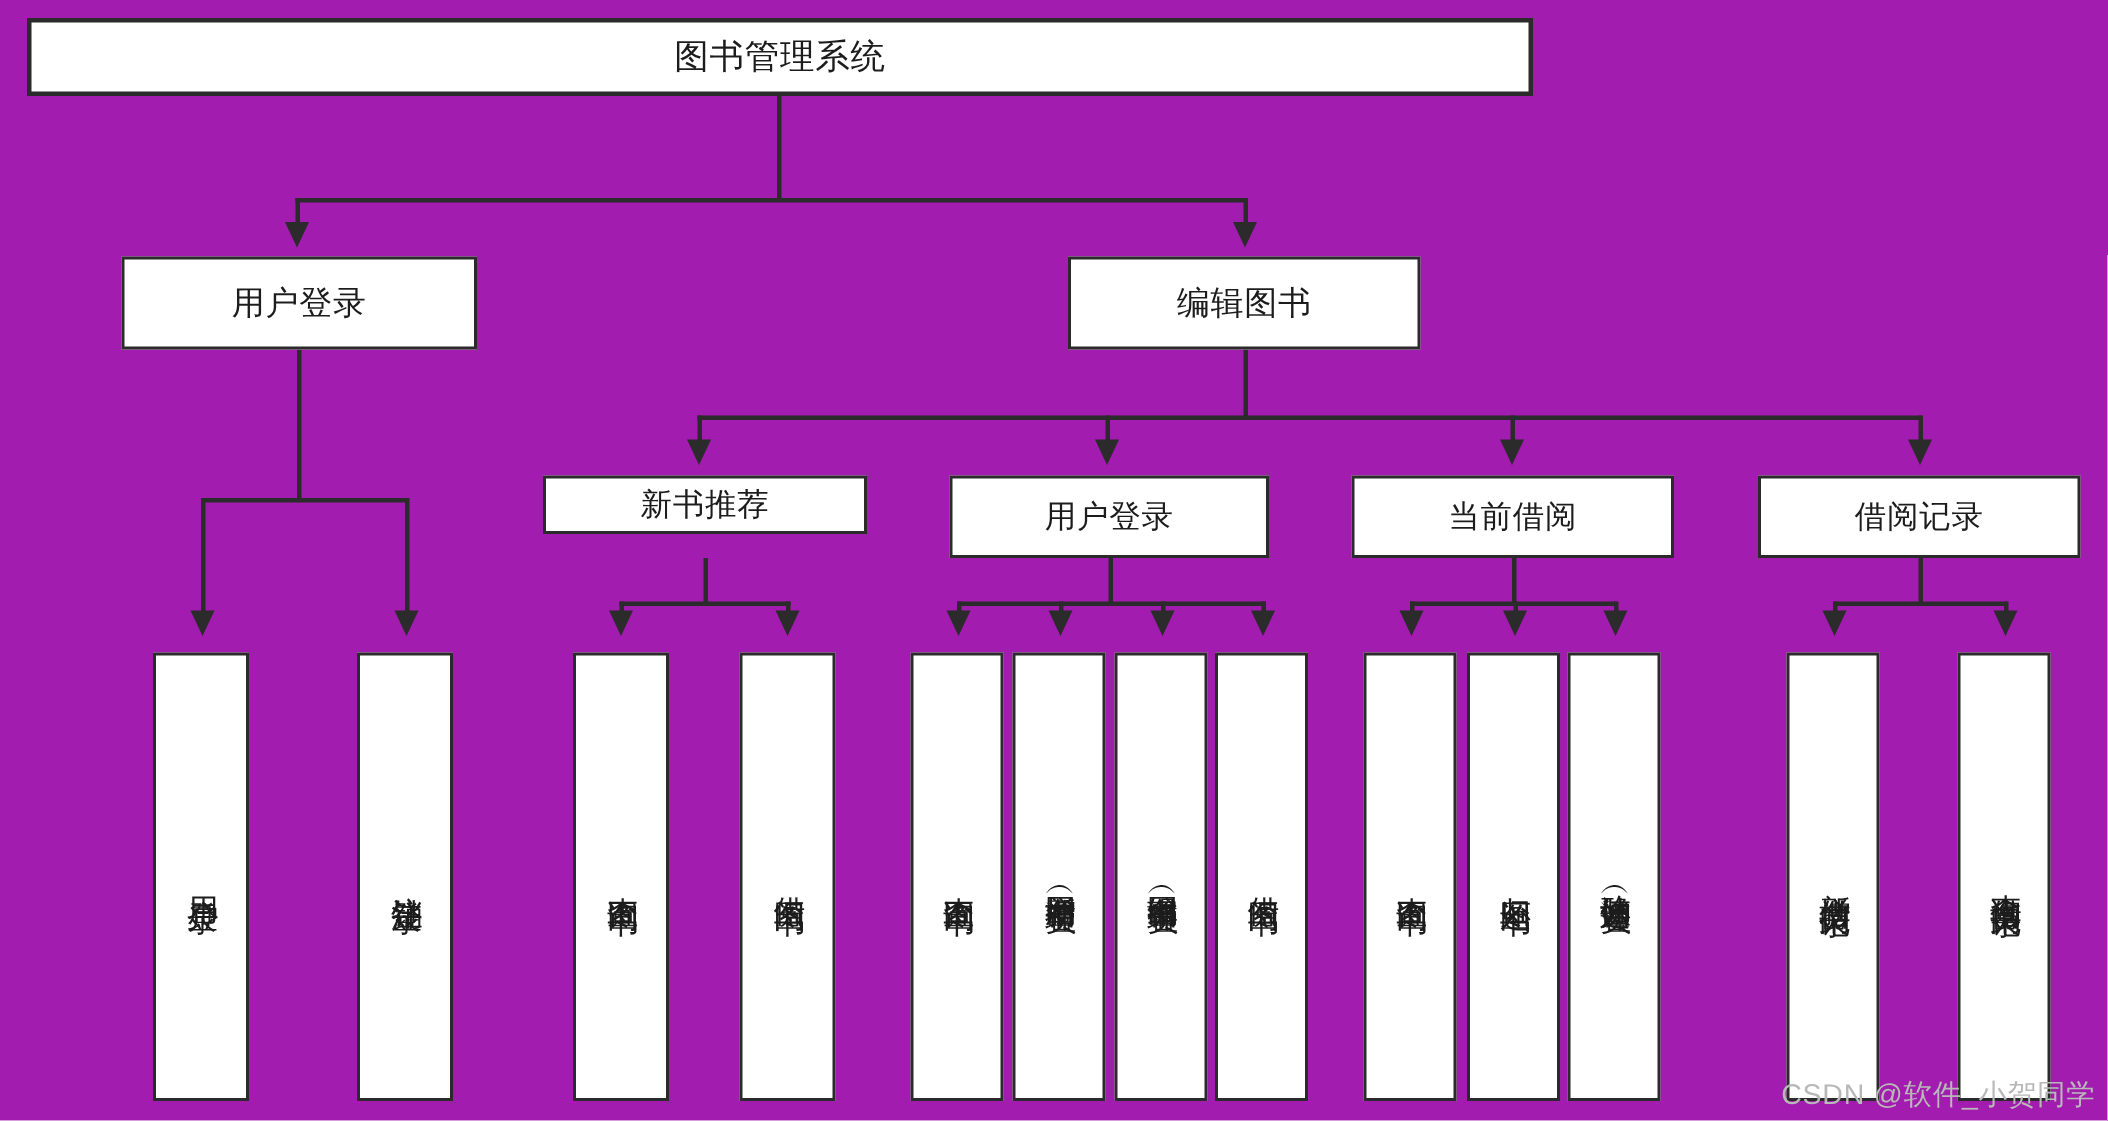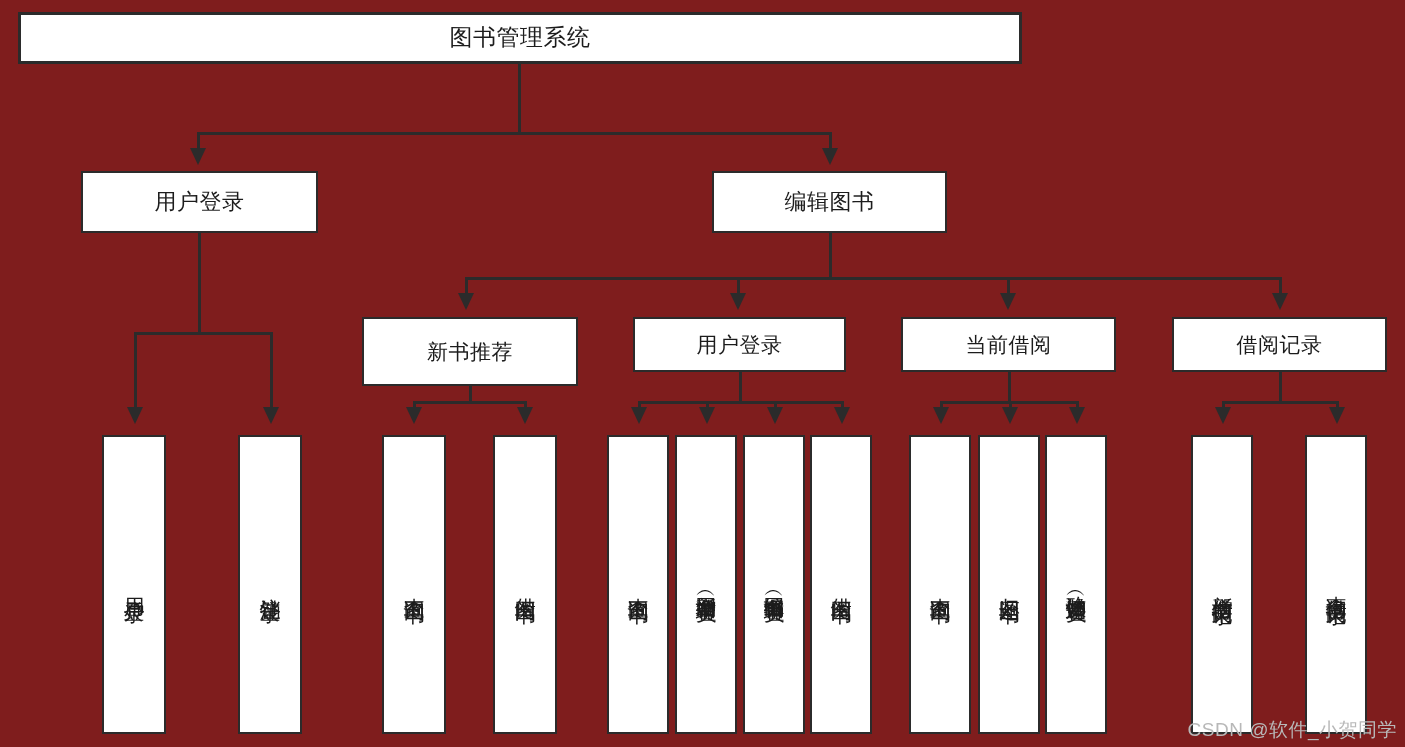--- a/index.html
+++ b/index.html
@@ -9,21 +9,21 @@
     background: #ffffff;
   }
   body {
     font-family: "Liberation Sans", "DejaVu Sans", sans-serif;
     color: #1a1a1a;
   }
   #canvas {
     position: relative;
     width: 1405px;
     height: 747px;
-    background: #7f1d1d;
+    background: #a21caf;
     overflow: hidden;
   }
   
   .node {
     position: absolute;
     box-sizing: border-box;
     background: #ffffff;
     border: 2.5px solid #2b2b2b;
     display: flex;
     align-items: center;
@@ -135,21 +135,21 @@
   <div class="ln h" style="left:465px; top:277px; width:816px; height:2.5px;"></div>
   <div class="ln v" style="left:465px; top:277px; height:18px;"></div>
   <div class="ln v" style="left:737px; top:277px; height:18px;"></div>
   <div class="ln v" style="left:1007px; top:277px; height:18px;"></div>
   <div class="ln v" style="left:1279px; top:277px; height:18px;"></div>
   <div class="arrow" style="left:458px; top:293px;"></div>
   <div class="arrow" style="left:730px; top:293px;"></div>
   <div class="arrow" style="left:1000px; top:293px;"></div>
   <div class="arrow" style="left:1272px; top:293px;"></div>
 
-  <div class="node lvl2" style="left:362px; top:317px; width:216px; height:69px;">
+  <div class="node lvl2" style="left:362px; top:317px; width:216px; height:39px;">
     <span class="node-label">新书推荐</span>
   </div>
   <div class="node lvl2" style="left:633px; top:317px; width:213px; height:55px;">
     <span class="node-label">用户登录</span>
   </div>
   <div class="node lvl2" style="left:1172px; top:317px; width:215px; height:55px;">
     <span class="node-label">借阅记录</span>
   </div>
   <div class="node lvl2" style="left:901px; top:317px; width:215px; height:55px;">
     <span class="node-label">当前借阅</span>

